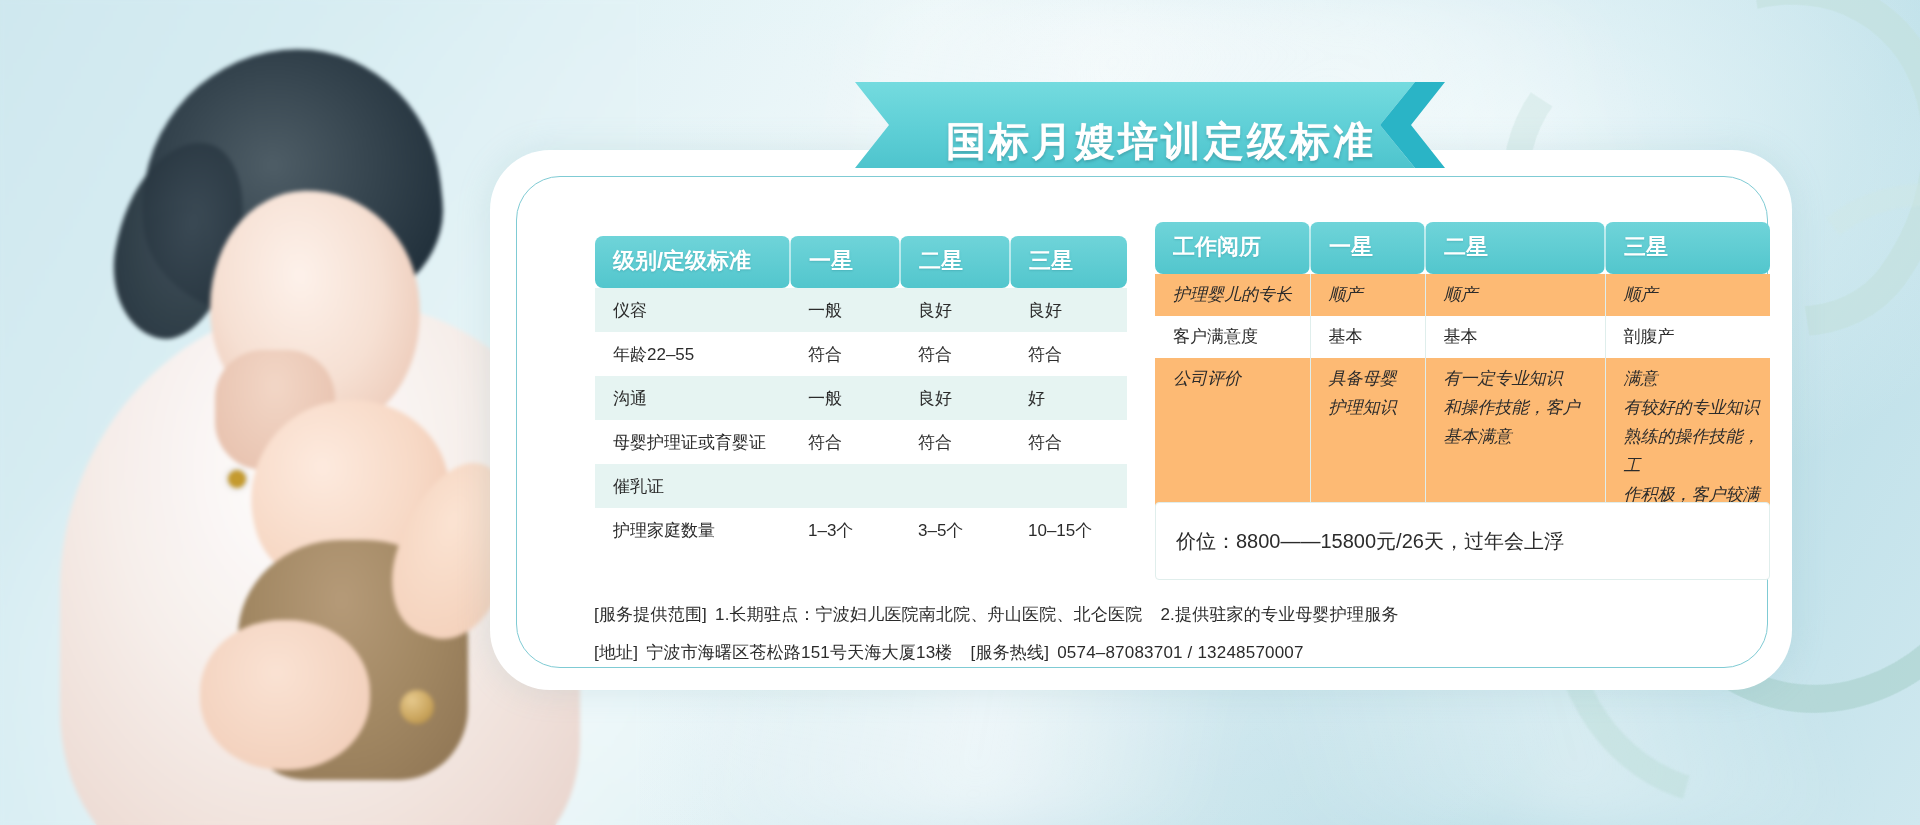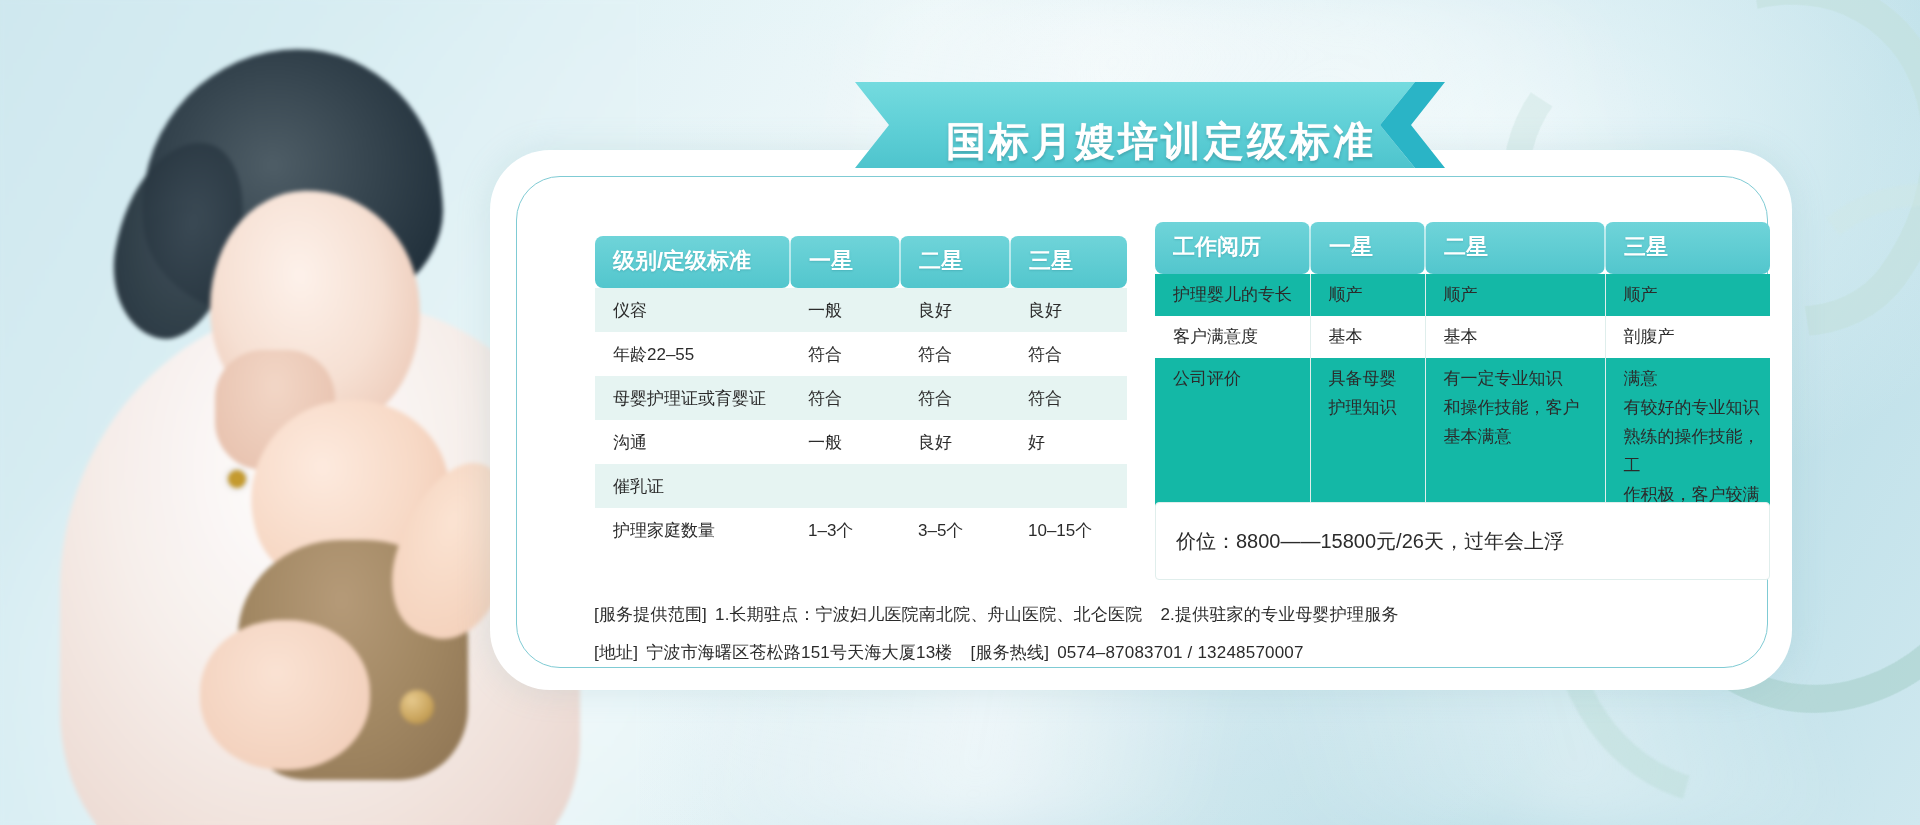--- a/index.html
+++ b/index.html
@@ -193,21 +193,21 @@
   #tbl-left tbody tr:nth-child(even) td{background:#ffffff;}
   #tbl-left td{height:30px;}
 
   
   #tbl-right{left:1155px;top:222px;width:615px;}
   #tbl-right tbody td{
     background:#ffffff;border-right:1.5px solid #dfeeec;
     white-space:normal;line-height:29px;vertical-align:top;padding-top:6px;
   }
   #tbl-right tbody td:last-child{border-right:none;}
-  #tbl-right tbody tr.shade td{background:#14b8a6;}
+  #tbl-right tbody tr.shade td{background:#fdba74;font-style:italic;}
 
   
   #price-box{
     position:absolute;left:1155px;top:502px;width:615px;height:78px;
     border:1.5px solid #e0eeec;border-radius:4px;background:#ffffff;
     box-sizing:border-box;
     display:flex;align-items:center;
   }
   #price-text{font-size:20px;color:#2b2b2b;padding-left:20px;}
 
@@ -291,30 +291,30 @@
       <td>良好</td>
       <td>良好</td>
     </tr>
     <tr>
       <td>年龄22–55</td>
       <td>符合</td>
       <td>符合</td>
       <td>符合</td>
     </tr>
     <tr>
-      <td>母婴护理证或育婴证</td>
-      <td>符合</td>
-      <td>符合</td>
-      <td>符合</td>
-    </tr>
-    <tr>
       <td>沟通</td>
       <td>一般</td>
       <td>良好</td>
       <td>好</td>
+    </tr>
+    <tr>
+      <td>母婴护理证或育婴证</td>
+      <td>符合</td>
+      <td>符合</td>
+      <td>符合</td>
     </tr>
     <tr>
       <td>催乳证</td>
       <td></td>
       <td></td>
       <td></td>
     </tr>
     <tr>
       <td>护理家庭数量</td>
       <td>1–3个</td>

